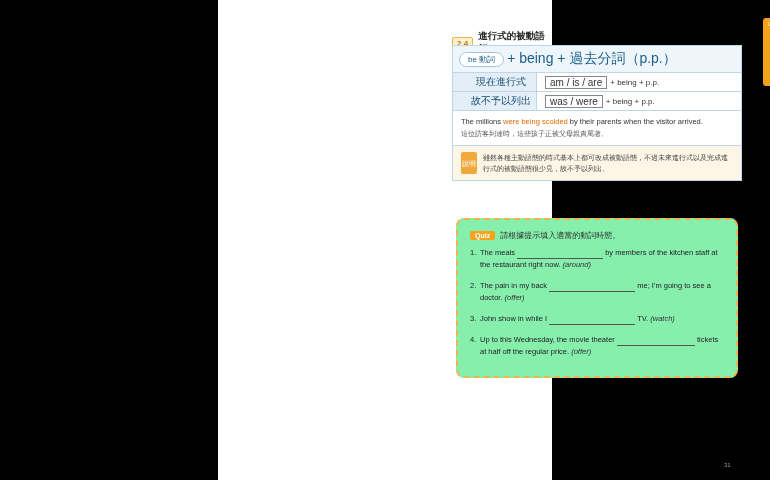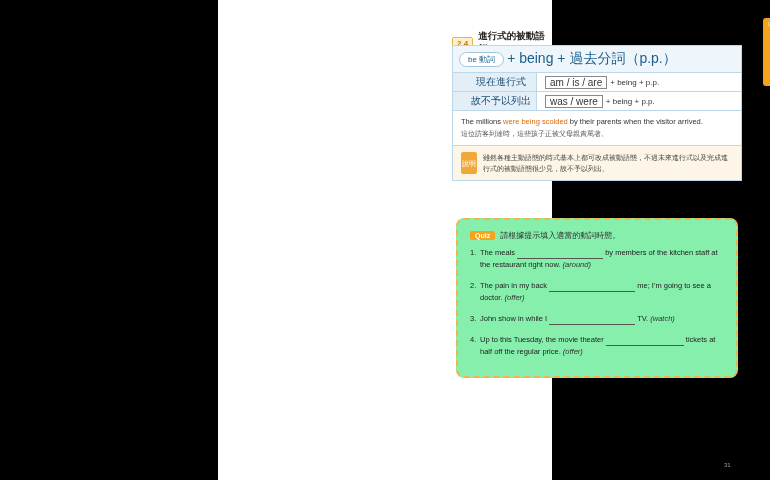--- a/index.html
+++ b/index.html
@@ -121,19 +121,19 @@
         <span class="q-text"><span>The pain in my back </span><span class="blank"></span><span> me; I'm going to see a doctor. </span><span class="hint">(offer)</span></span>
       </div>
 
       <div class="q-item">
         <span class="q-num">3.</span>
         <span class="q-text"><span>John show in while I </span><span class="blank"></span><span> TV. </span><span class="hint">(watch)</span></span>
       </div>
 
       <div class="q-item">
         <span class="q-num">4.</span>
-        <span class="q-text"><span>Up to this Tuesday, the movie theater </span><span class="blank short"></span><span> tickets at half off the regular price. </span><span class="hint">(offer)</span></span>
+        <span class="q-text"><span>Up to this Wednesday, the movie theater </span><span class="blank short"></span><span> tickets at half off the regular price. </span><span class="hint">(offer)</span></span>
       </div>
     </div>
 
     <div class="page-num">31</div>
   </div>
 </div>
 
 </body></html>

